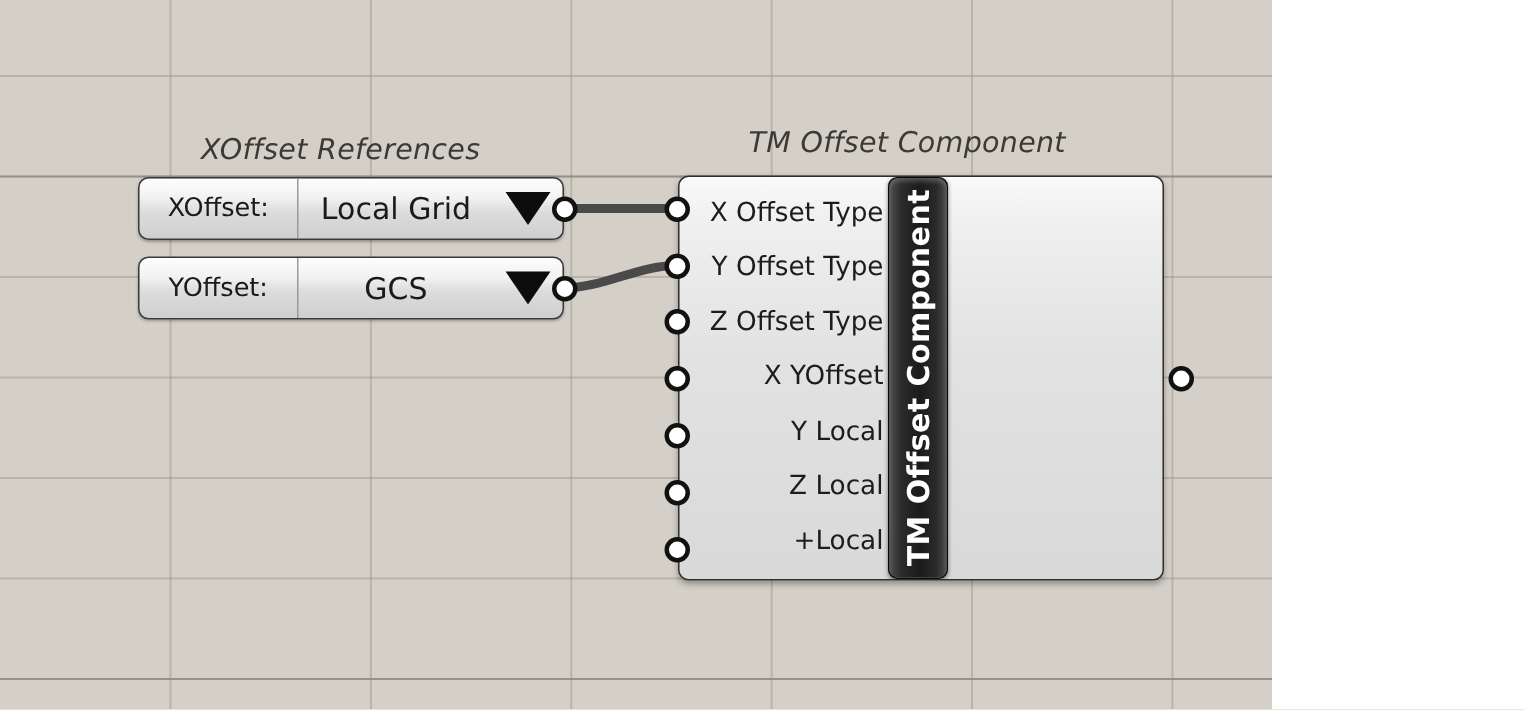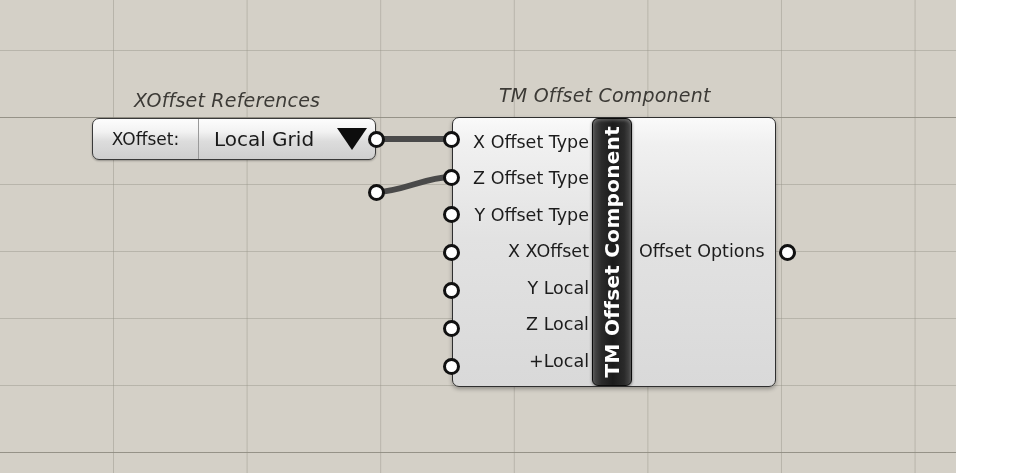--- a/index.html
+++ b/index.html
@@ -6,21 +6,21 @@
 
   html, body {
     width: 1024px;
     height: 473px;
     overflow: hidden;
     font-family: "DejaVu Sans", sans-serif;
   }
 
   #canvas {
     position: relative;
-    width: 956px;
+    width: 848px;
     height: 473px;
     background-color: #d4d0c7;
     overflow: hidden;
   }
 
   
   .grid-layer {
     position: absolute;
     inset: 0;
     background-image:
@@ -188,41 +188,45 @@
 
   <div class="vlist" style="left:92px; top:118px; width:284px;">
     <div class="vlist-label">XOffset:</div>
     <div class="vlist-value">Local Grid</div>
     <div class="vlist-arrow">
       <div class="tri"></div>
     </div>
   </div>
   <div class="port" style="left:368px; top:131px;"></div>
 
+  <div class="vlist" style="left:92px; top:171px; width:284px;">
+    <div class="vlist-label">YOffset:</div>
+    <div class="vlist-value">GCS</div>
+    <div class="vlist-arrow">
+      <div class="tri"></div>
+    </div>
+  </div>
   <div class="port" style="left:368px; top:184px;"></div>
 
   <div class="component" style="left:452px; top:117px; width:324px; height:270px;">
 
     <div class="comp-inputs" style="width:144px;">
       <div class="in-label">X Offset Type</div>
+      <div class="in-label">Y Offset Type</div>
       <div class="in-label">Z Offset Type</div>
-      <div class="in-label">Y Offset Type</div>
-      <div class="in-label">X XOffset</div>
+      <div class="in-label">X YOffset</div>
       <div class="in-label">Y Local</div>
       <div class="in-label">Z Local</div>
       <div class="in-label">+Local</div>
     </div>
 
     <div class="namebar" style="left:139px; top:0px; width:40px; height:268px;">
       <span class="namebar-text">TM Offset Component</span>
     </div>
 
-    <div class="comp-outputs" style="left:186px; right:14px;">
-      <div class="out-label">Offset Options</div>
-    </div>
   </div>
 
   <div class="port" style="left:443px; top:131px;"></div>
   <div class="port" style="left:443px; top:169px;"></div>
   <div class="port" style="left:443px; top:206px;"></div>
   <div class="port" style="left:443px; top:244px;"></div>
   <div class="port" style="left:443px; top:282px;"></div>
   <div class="port" style="left:443px; top:320px;"></div>
   <div class="port" style="left:443px; top:358px;"></div>
 

